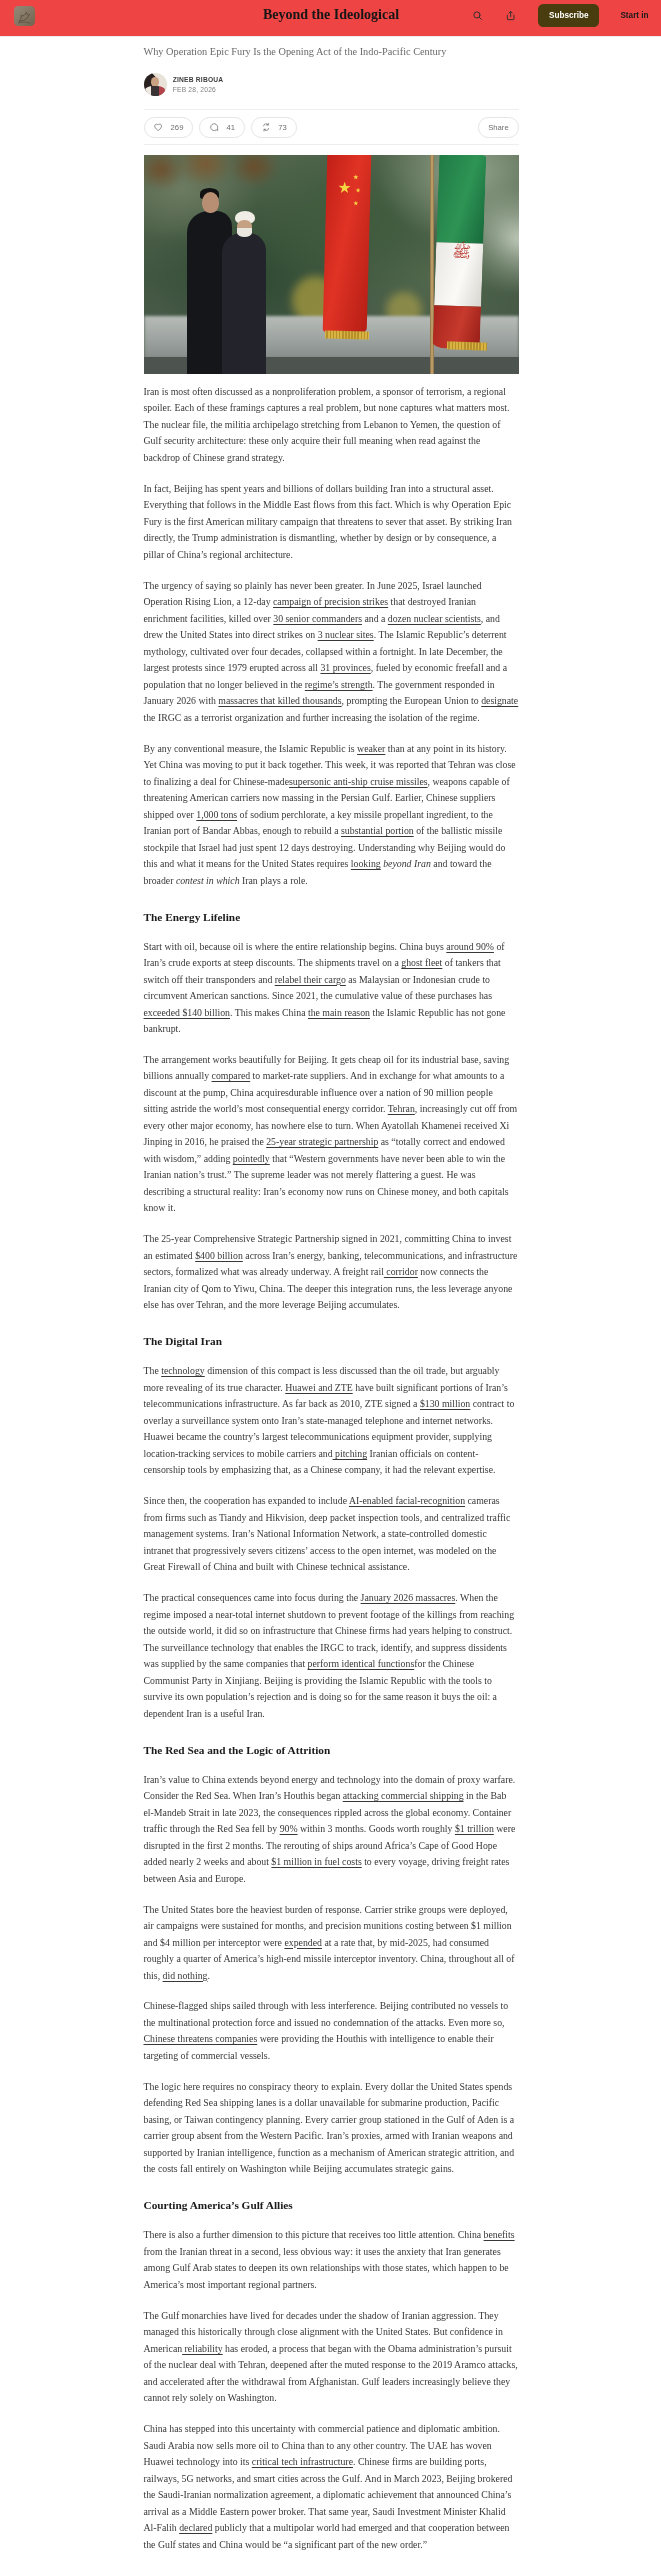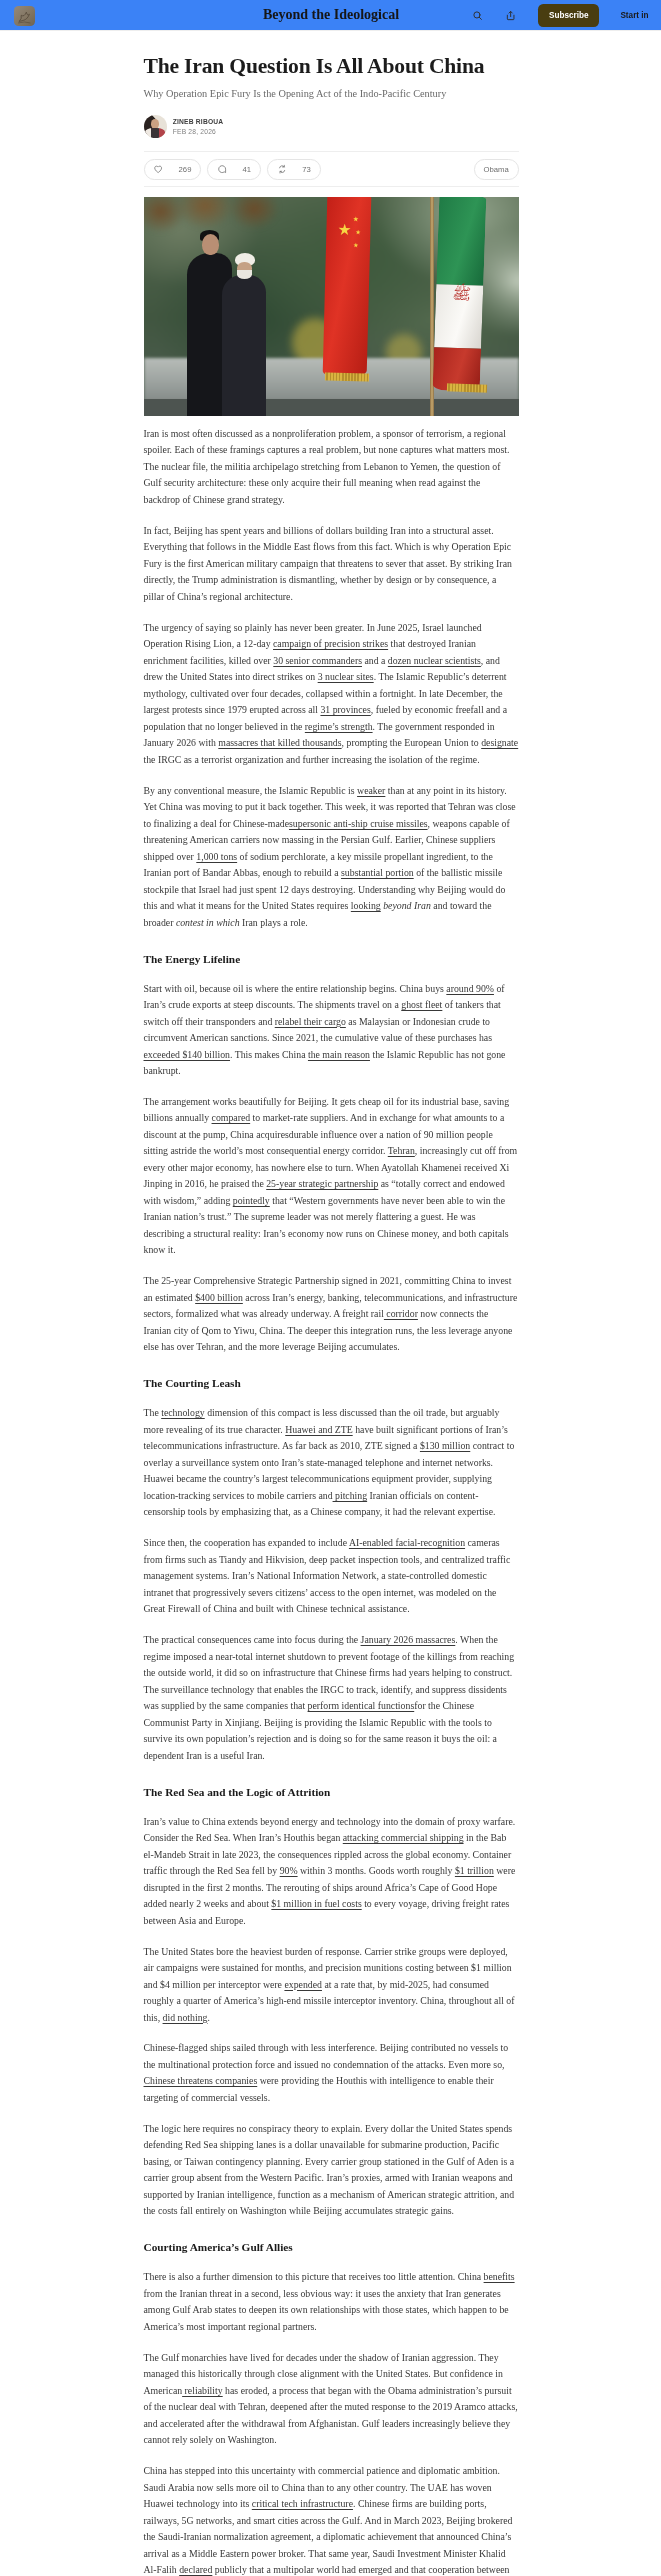--- a/index.html
+++ b/index.html
@@ -1,21 +1,21 @@
 <!DOCTYPE html>
 <html style="font-size:8.2px"><head>
 <meta charset="utf-8">
 <style>
   * { box-sizing: border-box; margin: 0; padding: 0; }
   html, body { width: 662px; background: #ffffff; }
   body { height: 3091px; overflow: hidden; position: relative;
          font-family: "Liberation Sans", sans-serif; color: #1a1a1a; }
 
   
-  .topnav { position: relative; height: 31px; border-bottom: 0.5px solid #eeeeee; background: #3b82f6; }
+  .topnav { position: relative; height: 37px; border-bottom: 0.5px solid #eeeeee; background: #ef4444; }
   .logo { position: absolute; left: 14.4px; top: 5.7px; width: 20.6px; height: 20.6px; border-radius: 4.6px;
           background: linear-gradient(135deg,#94897a 0%,#837663 55%,#6f6450 100%); overflow: hidden; }
   .logo svg { position: absolute; inset: 0; }
   .pubtitle { position: absolute; left: 0; right: 0; top: 7.2px; text-align: center;
               font-family: "Liberation Serif", serif; font-size: 14px; font-weight: 700; color: #161616; }
   .nav-right { position: absolute; right: 13.4px; top: 0; height: 31px; display: flex; align-items: center; gap: 21px; }
   .icon-btn { width: 12.4px; height: 12.4px; display: inline-flex; align-items: center; justify-content: center; cursor: pointer; color: #333; }
   .subscribe-btn { background: #493d10; color: #ffffff; font-weight: 700; font-size: 8.2px;
                    border: none; border-radius: 5.2px; padding: 6.7px 10.8px; cursor: pointer; }
   .signin { font-weight: 700; font-size: 8.2px; color: #1a1a1a; cursor: pointer; }
@@ -32,21 +32,21 @@
   .avatar .hair { position: absolute; left: -2.1px; top: -1px; width: 15.5px; height: 20.6px; border-radius: 50%;
                   background: #2a2220; transform: rotate(-15deg); }
   .avatar .face { position: absolute; left: 7.2px; top: 4.1px; width: 8.8px; height: 10.3px; border-radius: 50%;
                   background: #caa183; }
   .avatar .coat { position: absolute; left: 1px; top: 13.4px; width: 20.6px; height: 10.3px; border-radius: 40% 40% 0 0;
                   background: linear-gradient(90deg,#efe9e2 0 30%, #3a3336 30% 70%, #b2434a 70%); }
   .byline-name { font-size: 6.7px; font-weight: 700; color: #3d3d3d; letter-spacing: 0.2px; }
   .byline-date { font-size: 6.7px; color: #808080; margin-top: 2.6px; letter-spacing: 0.2px; }
   .rule { border-top: 0.5px solid #eeeeee; margin-top: 13.4px; }
   .engage { display: flex; align-items: center; padding: 6.7px 0; }
-  .pill { display: inline-flex; align-items: center; gap: 15px; height: 20.6px; padding: 0 8.8px;
+  .pill { display: inline-flex; align-items: center; gap: 7px; height: 20.6px; padding: 0 8.8px;
           border: 0.5px solid #e5e5e5; border-radius: 10.3px; color: #6f6f6f; font-size: 7.7px;
           margin-right: 6.2px; cursor: pointer; background: #fff; }
   .pill svg { display: block; }
   .pill.share { margin-left: auto; margin-right: 0; }
 
   
   .hero { position: relative; width: 375px; height: 219px; margin-top: 9.3px; margin-bottom: 10.3px;
           overflow: hidden; background: #43543f; }
   .hero * { position: absolute; }
   .hero .bg { inset: -10.3px; filter: blur(3.6px);
@@ -144,21 +144,20 @@
           <path d="M8.5 6.5 L12 3 L15.5 6.5"></path>
       </svg>
     </span>
     <button class="subscribe-btn">Subscribe</button>
     <span class="signin">Start in</span>
   </div>
 </div>
 
 <div class="column">
 
-  <h1 class="post-title">The Iran Question Is All About China</h1>
   <div class="post-subtitle">Why Operation Epic Fury Is the Opening Act of the Indo-Pacific Century</div>
 
   <div class="byline">
     <div class="avatar">
       <div class="hair"></div>
       <div class="face"></div>
       <div class="coat"></div>
     </div>
     <div>
       <div class="byline-name">ZINEB RIBOUA</div>
@@ -184,21 +183,21 @@
     <span class="pill">
       <svg width="10.3" height="10.3" viewBox="0 0 24 24" fill="none" stroke="#6f6f6f" stroke-width="1.8" stroke-linecap="round" stroke-linejoin="round">
         <path d="M6 9 a6 6 0 0 1 11-2"></path>
           <path d="M17 3 v4 h-4"></path>
         <path d="M18 15 a6 6 0 0 1 -11 2"></path>
           <path d="M7 21 v-4 h4"></path>
       </svg>
       <span>73</span>
     </span>
     <span class="pill share">
-      <span>Obama</span>
+      <span>Share</span>
     </span>
   </div>
 
   <div class="rule" style="margin-top:0;"></div>
 
   <div class="hero">
     <div class="bg"></div>
     <div class="fringe"></div>
     <div class="bush b1"></div>
     <div class="bush b2"></div>
@@ -232,21 +231,21 @@
 
   <div class="body-text">
       <p><span>Iran is most often discussed as a nonproliferation problem, a sponsor of terrorism, a regional spoiler. Each of these framings captures a real problem, but none captures what matters most. The nuclear file, the militia archipelago stretching from Lebanon to Yemen, the question of Gulf security architecture: these only acquire their full meaning when read against the backdrop of Chinese grand strategy.</span></p>
       <p><span>In fact, Beijing has spent years and billions of dollars building Iran into a structural asset. Everything that follows in the Middle East flows from this fact. Which is why Operation Epic Fury is the first American military campaign that threatens to sever that asset. By striking Iran directly, the Trump administration is dismantling, whether by design or by consequence, a pillar of China’s regional architecture.</span></p>
       <p><span>The urgency of saying so plainly has never been greater. In June 2025, Israel launched Operation Rising Lion, a 12-day </span><span class="lnk">campaign of precision strikes</span><span> that destroyed Iranian enrichment facilities, killed over </span><span class="lnk">30 senior commanders</span><span> and a </span><span class="lnk">dozen nuclear scientists</span><span>, and drew the United States into direct strikes on </span><span class="lnk">3 nuclear sites</span><span>. The Islamic Republic’s deterrent mythology, cultivated over four decades, collapsed within a fortnight. In late December, the largest protests since 1979 erupted across all </span><span class="lnk">31 provinces</span><span>, fueled by economic freefall and a population that no longer believed in the </span><span class="lnk">regime’s strength</span><span>. The government responded in January 2026 with </span><span class="lnk">massacres that killed thousands</span><span>, prompting the European Union to </span><span class="lnk">designate</span><span> the IRGC as a terrorist organization and further increasing the isolation of the regime.</span></p>
       <p><span>By any conventional measure, the Islamic Republic is </span><span class="lnk">weaker</span><span> than at any point in its history. Yet China was moving to put it back together. This week, it was reported that Tehran was close to finalizing a deal for Chinese-made</span><span class="lnk">supersonic anti-ship cruise missiles</span><span>, weapons capable of threatening American carriers now massing in the Persian Gulf. Earlier, Chinese suppliers shipped over </span><span class="lnk">1,000 tons</span><span> of sodium perchlorate, a key missile propellant ingredient, to the Iranian port of Bandar Abbas, enough to rebuild a </span><span class="lnk">substantial portion</span><span> of the ballistic missile stockpile that Israel had just spent 12 days destroying. Understanding why Beijing would do this and what it means for the United States requires </span><span class="lnk">looking</span><span> </span><em>beyond Iran</em><span> and toward the broader </span><em>contest in which</em><span> Iran plays a role.</span></p>
       <h2>The Energy Lifeline</h2>
       <p><span>Start with oil, because oil is where the entire relationship begins. China buys </span><span class="lnk">around 90%</span><span> of Iran’s crude exports at steep discounts. The shipments travel on a </span><span class="lnk">ghost fleet</span><span> of tankers that switch off their transponders and </span><span class="lnk">relabel their cargo</span><span> as Malaysian or Indonesian crude to circumvent American sanctions. Since 2021, the cumulative value of these purchases has </span><span class="lnk">exceeded $140 billion</span><span>. This makes China </span><span class="lnk">the main reason</span><span> the Islamic Republic has not gone bankrupt.</span></p>
       <p><span>The arrangement works beautifully for Beijing. It gets cheap oil for its industrial base, saving billions annually </span><span class="lnk">compared</span><span> to market-rate suppliers. And in exchange for what amounts to a discount at the pump, China acquiresdurable influence over a nation of 90 million people sitting astride the world’s most consequential energy corridor. </span><span class="lnk">Tehran</span><span>, increasingly cut off from every other major economy, has nowhere else to turn. When Ayatollah Khamenei received Xi Jinping in 2016, he praised the </span><span class="lnk">25-year strategic partnership</span><span> as “totally correct and endowed with wisdom,” adding </span><span class="lnk">pointedly</span><span> that “Western governments have never been able to win the Iranian nation’s trust.” The supreme leader was not merely flattering a guest. He was describing a structural reality: Iran’s economy now runs on Chinese money, and both capitals know it.</span></p>
       <p><span>The 25-year Comprehensive Strategic Partnership signed in 2021, committing China to invest an estimated </span><span class="lnk">$400 billion</span><span> across Iran’s energy, banking, telecommunications, and infrastructure sectors, formalized what was already underway. A freight rail</span><span class="lnk"> corridor</span><span> now connects the Iranian city of Qom to Yiwu, China. The deeper this integration runs, the less leverage anyone else has over Tehran, and the more leverage Beijing accumulates.</span></p>
-      <h2>The Courting Leash</h2>
+      <h2>The Digital Iran</h2>
       <p><span>The </span><span class="lnk">technology</span><span> dimension of this compact is less discussed than the oil trade, but arguably more revealing of its true character. </span><span class="lnk">Huawei and ZTE</span><span> have built significant portions of Iran’s telecommunications infrastructure. As far back as 2010, ZTE signed a </span><span class="lnk">$130 million</span><span> contract to overlay a surveillance system onto Iran’s state-managed telephone and internet networks. Huawei became the country’s largest telecommunications equipment provider, supplying location-tracking services to mobile carriers and</span><span class="lnk"> pitching</span><span> Iranian officials on content-censorship tools by emphasizing that, as a Chinese company, it had the relevant expertise.</span></p>
       <p><span>Since then, the cooperation has expanded to include </span><span class="lnk">AI-enabled facial-recognition</span><span> cameras from firms such as Tiandy and Hikvision, deep packet inspection tools, and centralized traffic management systems. Iran’s National Information Network, a state-controlled domestic intranet that progressively severs citizens’ access to the open internet, was modeled on the Great Firewall of China and built with Chinese technical assistance.</span></p>
       <p><span>The practical consequences came into focus during the </span><span class="lnk">January 2026 massacres</span><span>. When the regime imposed a near-total internet shutdown to prevent footage of the killings from reaching the outside world, it did so on infrastructure that Chinese firms had years helping to construct. The surveillance technology that enables the IRGC to track, identify, and suppress dissidents was supplied by the same companies that </span><span class="lnk">perform identical functions</span><span>for the Chinese Communist Party in Xinjiang. Beijing is providing the Islamic Republic with the tools to survive its own population’s rejection and is doing so for the same reason it buys the oil: a dependent Iran is a useful Iran.</span></p>
       <h2>The Red Sea and the Logic of Attrition</h2>
       <p><span>Iran’s value to China extends beyond energy and technology into the domain of proxy warfare. Consider the Red Sea. When Iran’s Houthis began </span><span class="lnk">attacking commercial shipping</span><span> in the Bab el-Mandeb Strait in late 2023, the consequences rippled across the global economy. Container traffic through the Red Sea fell by </span><span class="lnk">90%</span><span> within 3 months. Goods worth roughly </span><span class="lnk">$1 trillion</span><span> were disrupted in the first 2 months. The rerouting of ships around Africa’s Cape of Good Hope added nearly 2 weeks and about </span><span class="lnk">$1 million in fuel costs</span><span> to every voyage, driving freight rates between Asia and Europe.</span></p>
       <p><span>The United States bore the heaviest burden of response. Carrier strike groups were deployed, air campaigns were sustained for months, and precision munitions costing between $1 million and $4 million per interceptor were </span><span class="lnk">expended</span><span> at a rate that, by mid-2025, had consumed roughly a quarter of America’s high-end missile interceptor inventory. China, throughout all of this, </span><span class="lnk">did nothing</span><span>.</span></p>
       <p><span>Chinese-flagged ships sailed through with less interference. Beijing contributed no vessels to the multinational protection force and issued no condemnation of the attacks. Even more so, </span><span class="lnk">Chinese threatens companies</span><span> were providing the Houthis with intelligence to enable their targeting of commercial vessels.</span></p>
       <p><span>The logic here requires no conspiracy theory to explain. Every dollar the United States spends defending Red Sea shipping lanes is a dollar unavailable for submarine production, Pacific basing, or Taiwan contingency planning. Every carrier group stationed in the Gulf of Aden is a carrier group absent from the Western Pacific. Iran’s proxies, armed with Iranian weapons and supported by Iranian intelligence, function as a mechanism of American strategic attrition, and the costs fall entirely on Washington while Beijing accumulates strategic gains.</span></p>
       <h2>Courting America’s Gulf Allies</h2>
       <p><span>There is also a further dimension to this picture that receives too little attention. China </span><span class="lnk">benefits</span><span> from the Iranian threat in a second, less obvious way: it uses the anxiety that Iran generates among Gulf Arab states to deepen its own relationships with those states, which happen to be America’s most important regional partners.</span></p>

